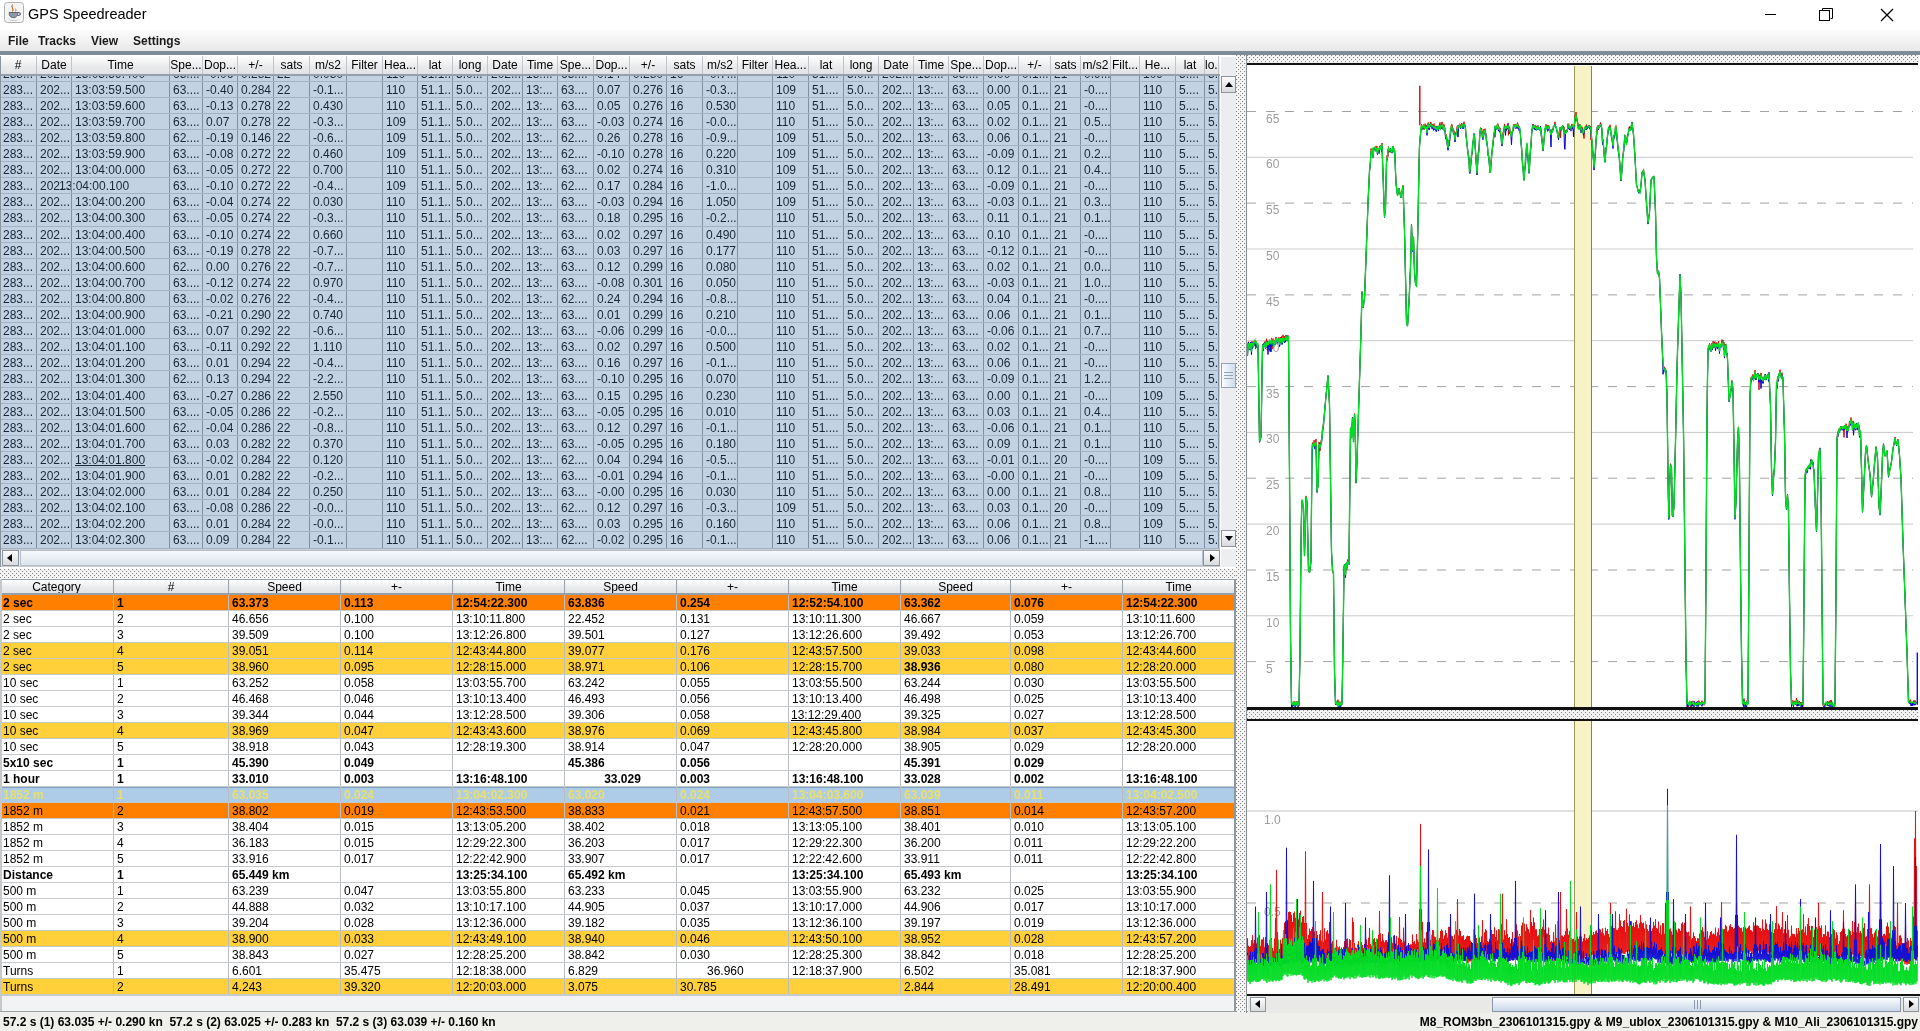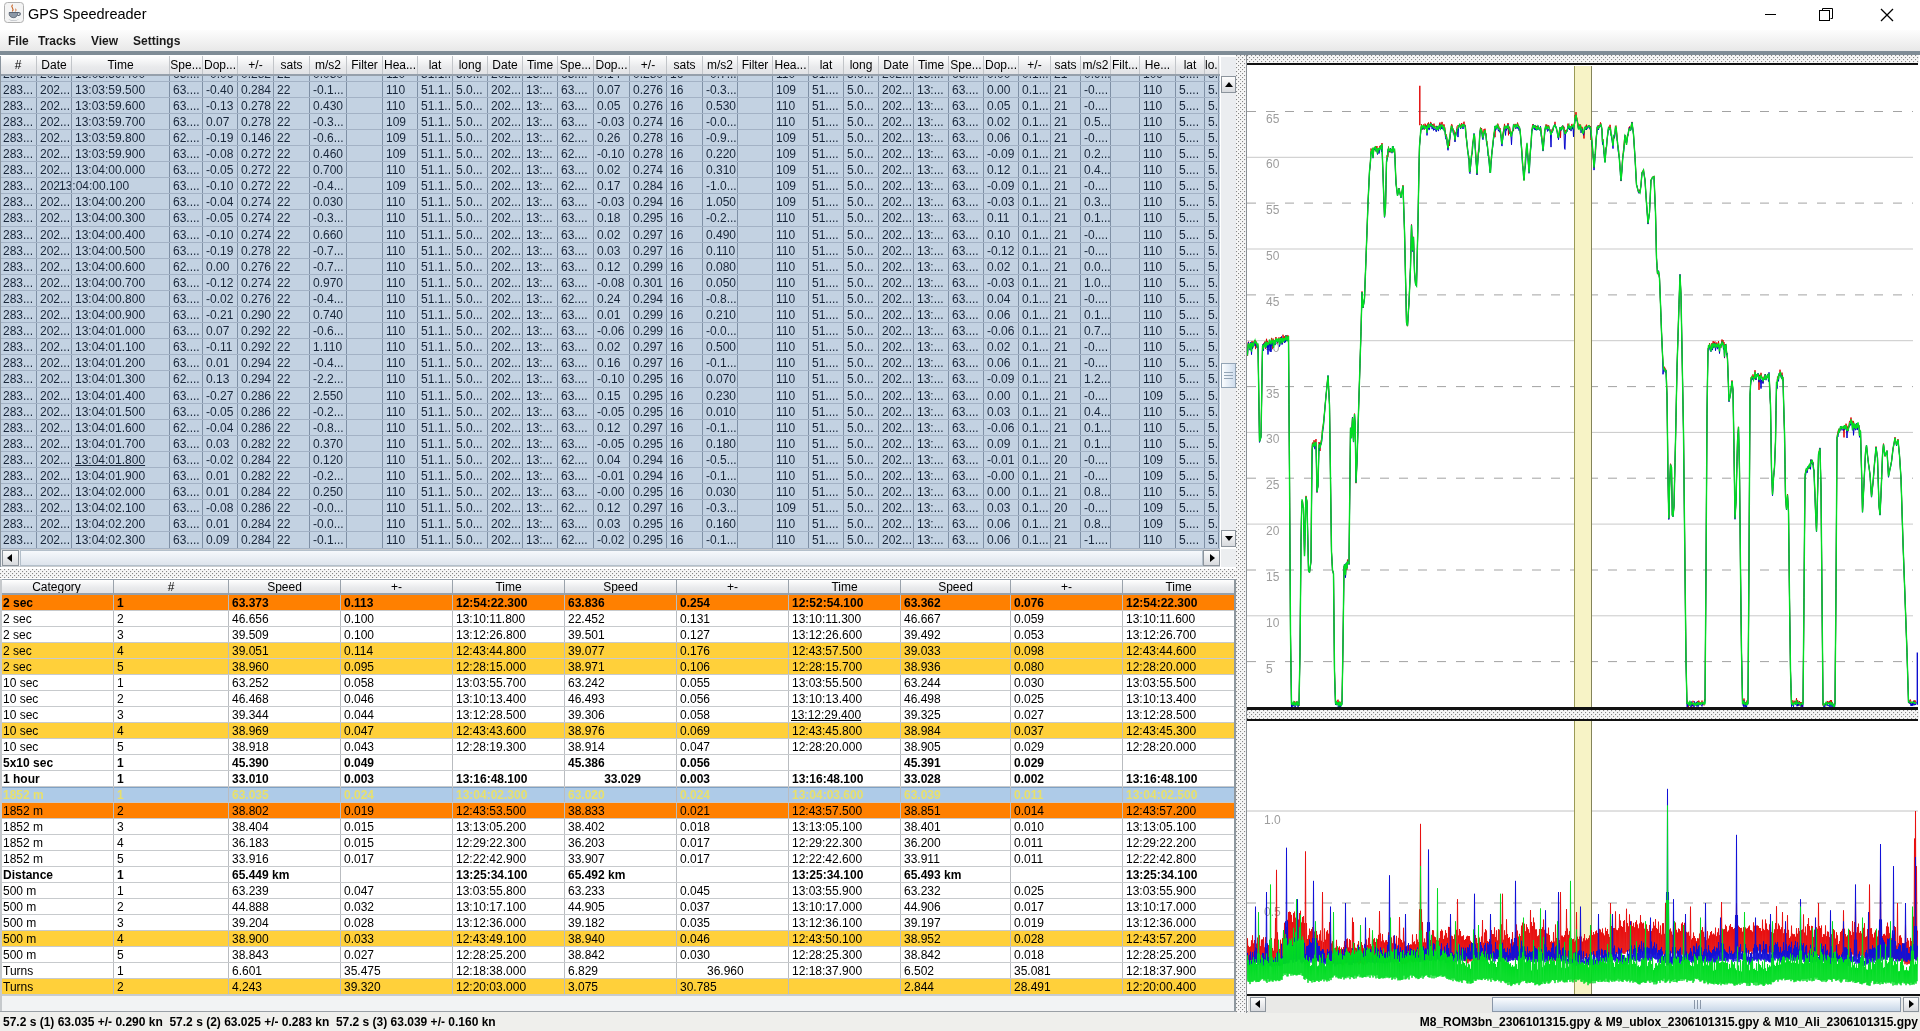--- a/index.html
+++ b/index.html
@@ -447,21 +447,21 @@
 <div class="cell" style="left:310px;width:37px;line-height:16.1px;">-0.7...</div>
 <div class="cell" style="left:383px;width:35px;line-height:16.1px;">110</div>
 <div class="cell" style="left:418px;width:35px;line-height:16.1px;">51.1...</div>
 <div class="cell" style="left:453px;width:35px;line-height:16.1px;">5.0...</div>
 <div class="cell" style="left:488px;width:35px;line-height:16.1px;">202...</div>
 <div class="cell" style="left:523px;width:35px;line-height:16.1px;">13:...</div>
 <div class="cell" style="left:558px;width:36px;line-height:16.1px;">63....</div>
 <div class="cell" style="left:594px;width:36px;line-height:16.1px;">0.03</div>
 <div class="cell" style="left:630px;width:37px;line-height:16.1px;">0.297</div>
 <div class="cell" style="left:667px;width:36px;line-height:16.1px;">16</div>
-<div class="cell" style="left:703px;width:35px;line-height:16.1px;">0.110</div>
+<div class="cell" style="left:703px;width:35px;line-height:16.1px;">0.177</div>
 <div class="cell" style="left:773px;width:36px;line-height:16.1px;">110</div>
 <div class="cell" style="left:809px;width:35px;line-height:16.1px;">51....</div>
 <div class="cell" style="left:844px;width:35px;line-height:16.1px;">5.0...</div>
 <div class="cell" style="left:879px;width:35px;line-height:16.1px;">202...</div>
 <div class="cell" style="left:914px;width:35px;line-height:16.1px;">13:...</div>
 <div class="cell" style="left:949px;width:35px;line-height:16.1px;">63....</div>
 <div class="cell" style="left:984px;width:35px;line-height:16.1px;">-0.12</div>
 <div class="cell" style="left:1019px;width:32px;line-height:16.1px;">0.1...</div>
 <div class="cell" style="left:1051px;width:30px;line-height:16.1px;">21</div>
 <div class="cell" style="left:1081px;width:30px;line-height:16.1px;">-0....</div>
@@ -1224,21 +1224,21 @@
 </div>
 <div class="row" style="top:64.00px;height:16.00px;background:#ffd03a;color:#000;font-weight:normal;">
 <div class="cell" style="left:0px;width:114px;line-height:16.00px;color:inherit;font-weight:inherit;">2 sec</div>
 <div class="cell" style="left:114px;width:115px;line-height:16.00px;color:inherit;font-weight:inherit;">5</div>
 <div class="cell" style="left:229px;width:112px;line-height:16.00px;color:inherit;font-weight:inherit;">38.960</div>
 <div class="cell" style="left:341px;width:112px;line-height:16.00px;color:inherit;font-weight:inherit;">0.095</div>
 <div class="cell" style="left:453px;width:112px;line-height:16.00px;color:inherit;font-weight:inherit;">12:28:15.000</div>
 <div class="cell" style="left:565px;width:112px;line-height:16.00px;color:inherit;font-weight:inherit;">38.971</div>
 <div class="cell" style="left:677px;width:112px;line-height:16.00px;color:inherit;font-weight:inherit;">0.106</div>
 <div class="cell" style="left:789px;width:112px;line-height:16.00px;color:inherit;font-weight:inherit;">12:28:15.700</div>
-<div class="cell" style="left:901px;width:110px;line-height:16.00px;color:inherit;font-weight:normal;">38.936</div>
+<div class="cell" style="left:901px;width:110px;line-height:16.00px;color:inherit;font-weight:bold;">38.936</div>
 <div class="cell" style="left:1011px;width:112px;line-height:16.00px;color:inherit;font-weight:inherit;">0.080</div>
 <div class="cell" style="left:1123px;width:112px;line-height:16.00px;color:inherit;font-weight:inherit;">12:28:20.000</div>
 </div>
 <div class="row" style="top:80.00px;height:16.00px;background:#ffffff;color:#000;font-weight:normal;">
 <div class="cell" style="left:0px;width:114px;line-height:16.00px;color:inherit;font-weight:inherit;">10 sec</div>
 <div class="cell" style="left:114px;width:115px;line-height:16.00px;color:inherit;font-weight:inherit;">1</div>
 <div class="cell" style="left:229px;width:112px;line-height:16.00px;color:inherit;font-weight:inherit;">63.252</div>
 <div class="cell" style="left:341px;width:112px;line-height:16.00px;color:inherit;font-weight:inherit;">0.058</div>
 <div class="cell" style="left:453px;width:112px;line-height:16.00px;color:inherit;font-weight:inherit;">13:03:55.700</div>
 <div class="cell" style="left:565px;width:112px;line-height:16.00px;color:inherit;font-weight:inherit;">63.242</div>

